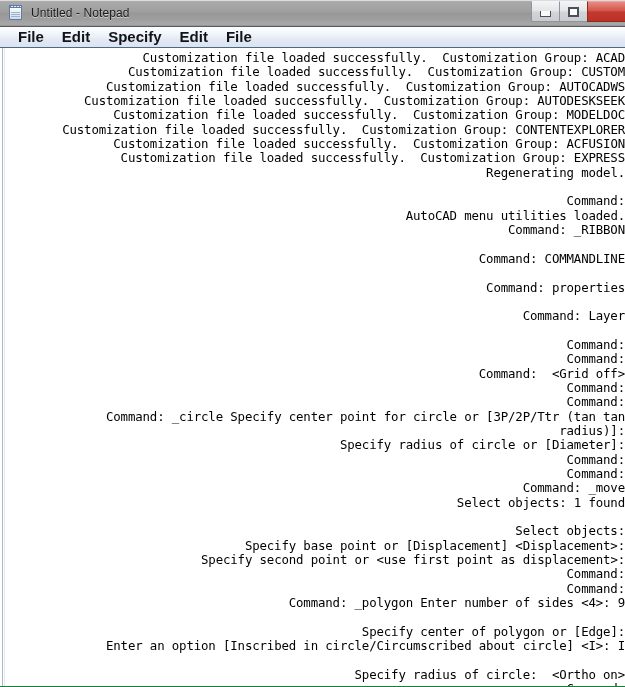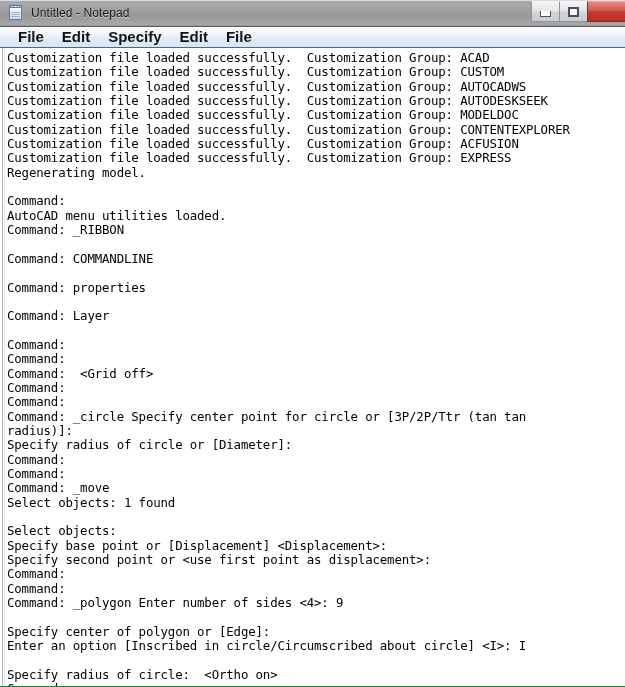--- a/index.html
+++ b/index.html
@@ -181,21 +181,21 @@
     left: 5px;
     top: 3px;
     right: 0;
     font-family: "DejaVu Sans Mono", "Liberation Mono", monospace;
     font-size: 12.4px;
     line-height: 14.35px;
     color: #000000;
     white-space: pre;
     letter-spacing: -0.15px;
   }
-  .tline { height: 14.35px; }
+  .tline { height: 14.35px; text-align: right; }
 </style>
 </head>
 <body>
 
 <div id="window">
 
   <div id="titlebar">
     <div class="np-icon">
       <div class="pad"></div>
       <div class="ring"></div>

